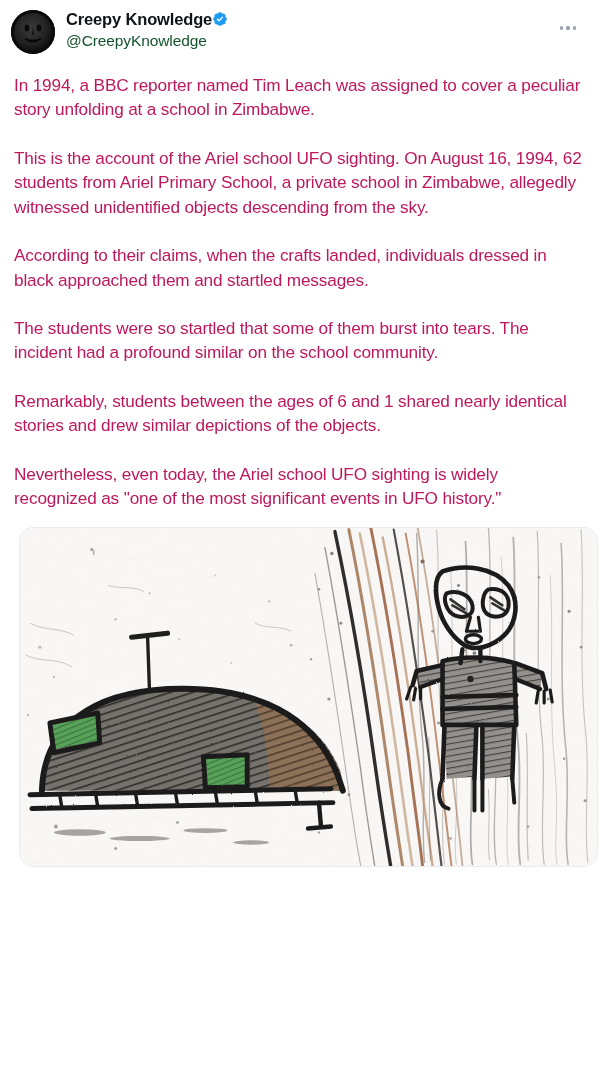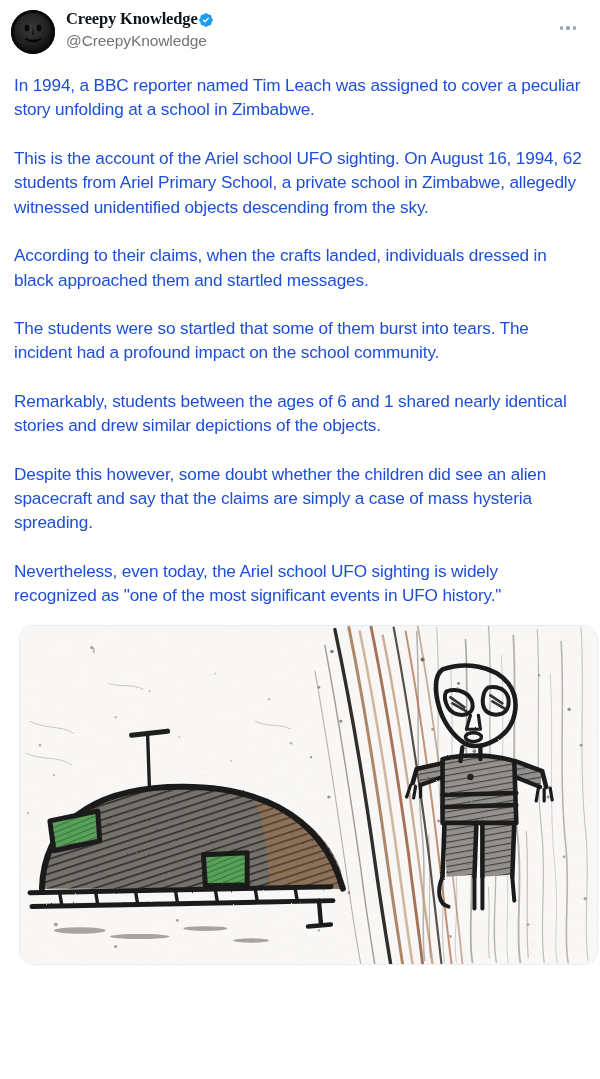--- a/index.html
+++ b/index.html
@@ -45,42 +45,40 @@
 
   .identity {
     margin-left: 11px;
     display: flex;
     flex-direction: column;
     justify-content: center;
     padding-top: 1px;
   }
   .name-row {
     display: flex;
-    align-items: center;
     gap: 0;
     line-height: 1.15;
-    font-family: Liberation Serif, serif;
   }
   .display-name {
     font-size: 16.5px;
     font-weight: bold;
     color: #0f1419;
     letter-spacing: -0.15px;
   }
   .verified-badge {
     width: 16px;
     height: 16px;
     display: inline-block;
     flex: 0 0 16px;
     margin-top: 1px;
   }
   .verified-badge svg { display: block; width: 16px; height: 16px; }
   .handle {
     font-size: 15.5px;
-    color: #737373;
+    color: #14532d;
     line-height: 1.25;
     margin-top: 2px;
     letter-spacing: -0.1px;
   }
 
   .more-menu {
     position: absolute;
     right: 6px;
     top: 8px;
     width: 30px;
@@ -96,21 +94,21 @@
     height: 3.2px;
     border-radius: 50%;
     background: #9aa3ab;
   }
 
   
   .tweet-body {
     margin-top: 14px;
     font-size: 17.2px;
     line-height: 1.42;
-    color: #1d4ed8;
+    color: #be185d;
     letter-spacing: -0.15px;
     padding: 0 5px 0 3px;
   }
   .tweet-body p {
     margin: 0 0 24px 0;
   }
   .tweet-body p:last-child { margin-bottom: 0; }
 
   
   .media-wrap {
@@ -168,23 +166,22 @@
       <span class="dot"></span>
       <span class="dot"></span>
       <span class="dot"></span>
     </div>
   </div>
 
   <div class="tweet-body">
     <p>In 1994, a BBC reporter named Tim Leach was assigned to cover a peculiar story unfolding at a school in Zimbabwe.</p>
     <p>This is the account of the Ariel school UFO sighting. On August 16, 1994, 62 students from Ariel Primary School, a private school in Zimbabwe, allegedly witnessed unidentified objects descending from the sky.</p>
     <p>According to their claims, when the crafts landed, individuals dressed in black approached them and startled messages.</p>
-    <p>The students were so startled that some of them burst into tears. The incident had a profound impact on the school community.</p>
+    <p>The students were so startled that some of them burst into tears. The incident had a profound similar on the school community.</p>
     <p>Remarkably, students between the ages of 6 and 1 shared nearly identical stories and drew similar depictions of the objects.</p>
-    <p>Despite this however, some doubt whether the children did see an alien spacecraft and say that the claims are simply a case of mass hysteria spreading.</p>
     <p>Nevertheless, even today, the Ariel school UFO sighting is widely recognized as "one of the most significant events in UFO history."</p>
   </div>
 
   <div class="media-wrap">
     <svg viewBox="0 0 579 340" preserveAspectRatio="xMidYMid slice" xmlns="http://www.w3.org/2000/svg">
       <defs>
         <filter id="rough">
           <feTurbulence type="fractalNoise" baseFrequency="0.9" numOctaves="3" result="n"></feTurbulence>
           <feDisplacementMap in="SourceGraphic" in2="n" scale="1.6"></feDisplacementMap>
         </filter>

